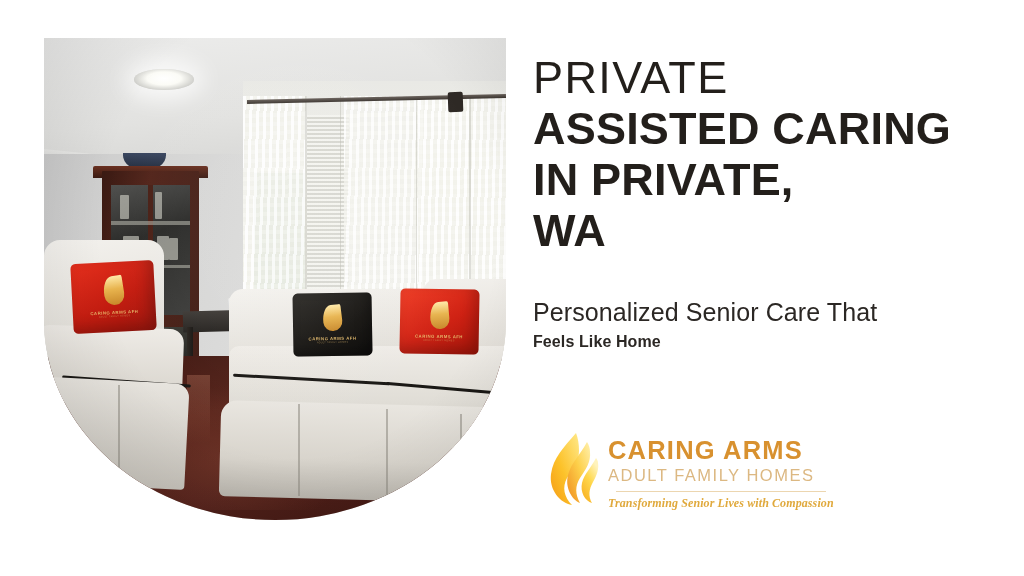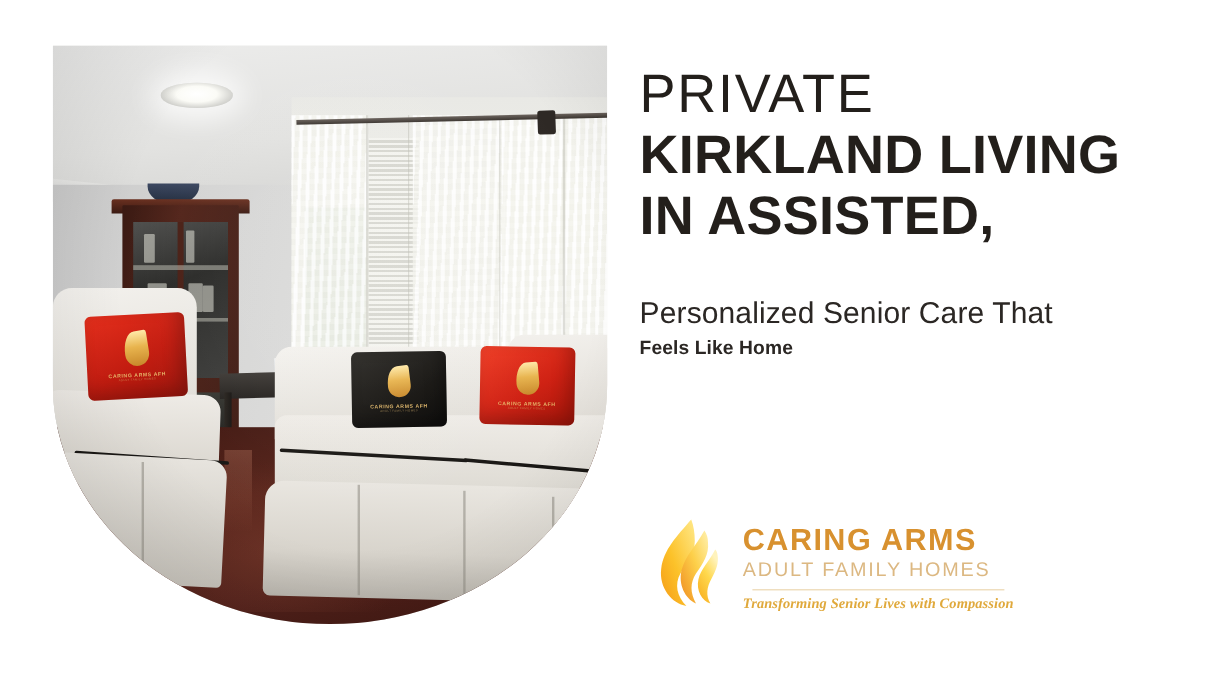--- a/index.html
+++ b/index.html
@@ -441,21 +441,21 @@
     display: flex;
     align-items: center;
   }
   .logo-flame {
     width: 56px;
     height: 84px;
     position: relative;
     flex: 0 0 auto;
   }
   .logo-text-block {
-    margin-left: 17px;
+    margin-left: 6px;
     padding-top: 4px;
   }
   .logo-title {
     font-size: 25.5px;
     font-weight: bold;
     letter-spacing: 1.2px;
     color: #d8912f;
     line-height: 1.0;
     white-space: nowrap;
   }
@@ -574,22 +574,23 @@
         <div class="pillow-sub">ADULT FAMILY HOMES</div>
       </div>
 
       <div class="photo-grade"></div>
     </div>
   </div>
 
   <div class="content">
     <h1 class="headline">
       <span class="l1">PRIVATE</span>
-      <span class="l2">KIRKLAND LIVING</span>
-      <span class="l3">IN ASSISTED,</span>
+      <span class="l2">ASSISTED CARING</span>
+      <span class="l3">IN PRIVATE,</span>
+      <span class="l4">WA</span>
     </h1>
 
     <div class="subhead">
       <span class="s1">Personalized Senior Care That</span>
       <span class="s2">Feels Like Home</span>
     </div>
   </div>
 
   <div class="logo">
     <div class="logo-flame">

